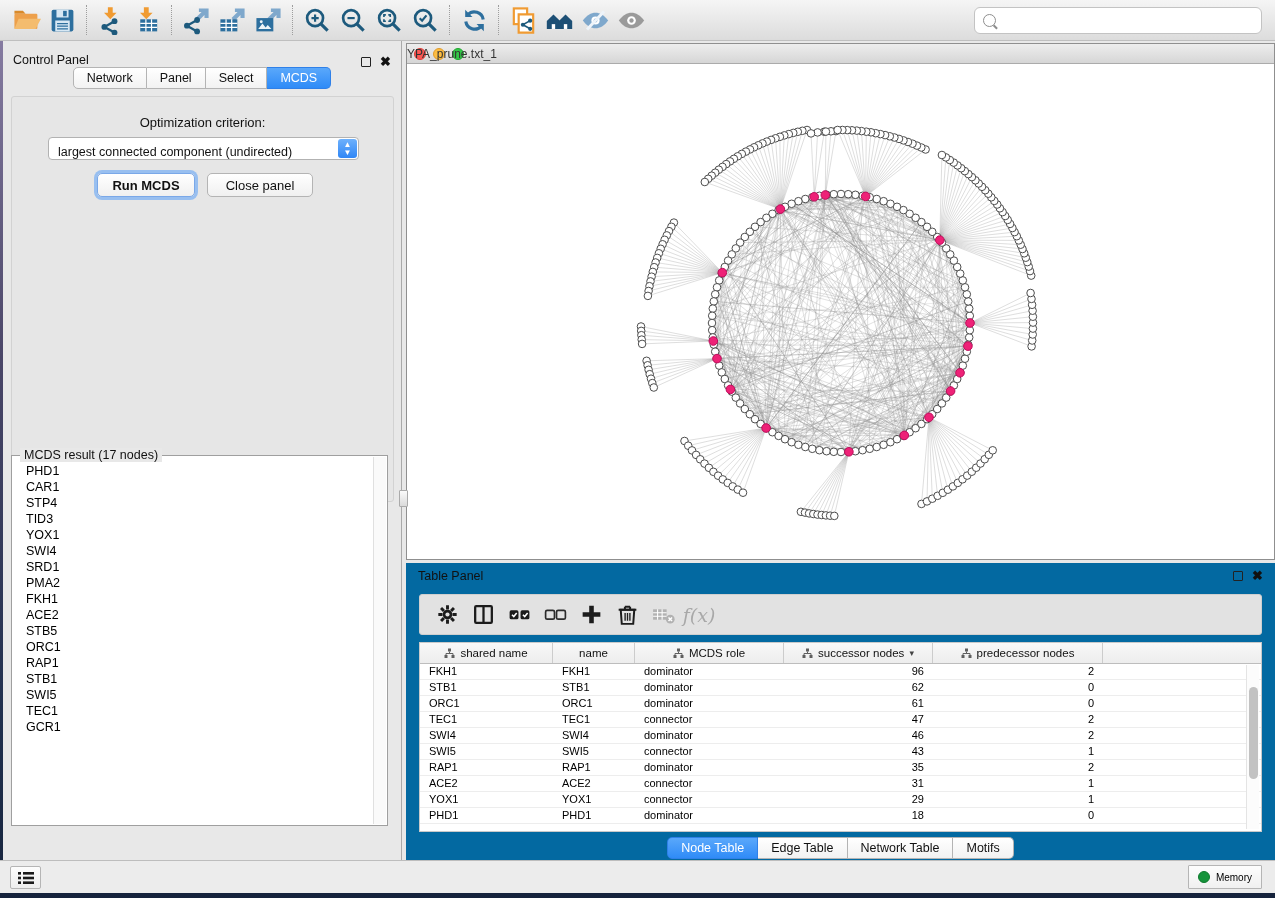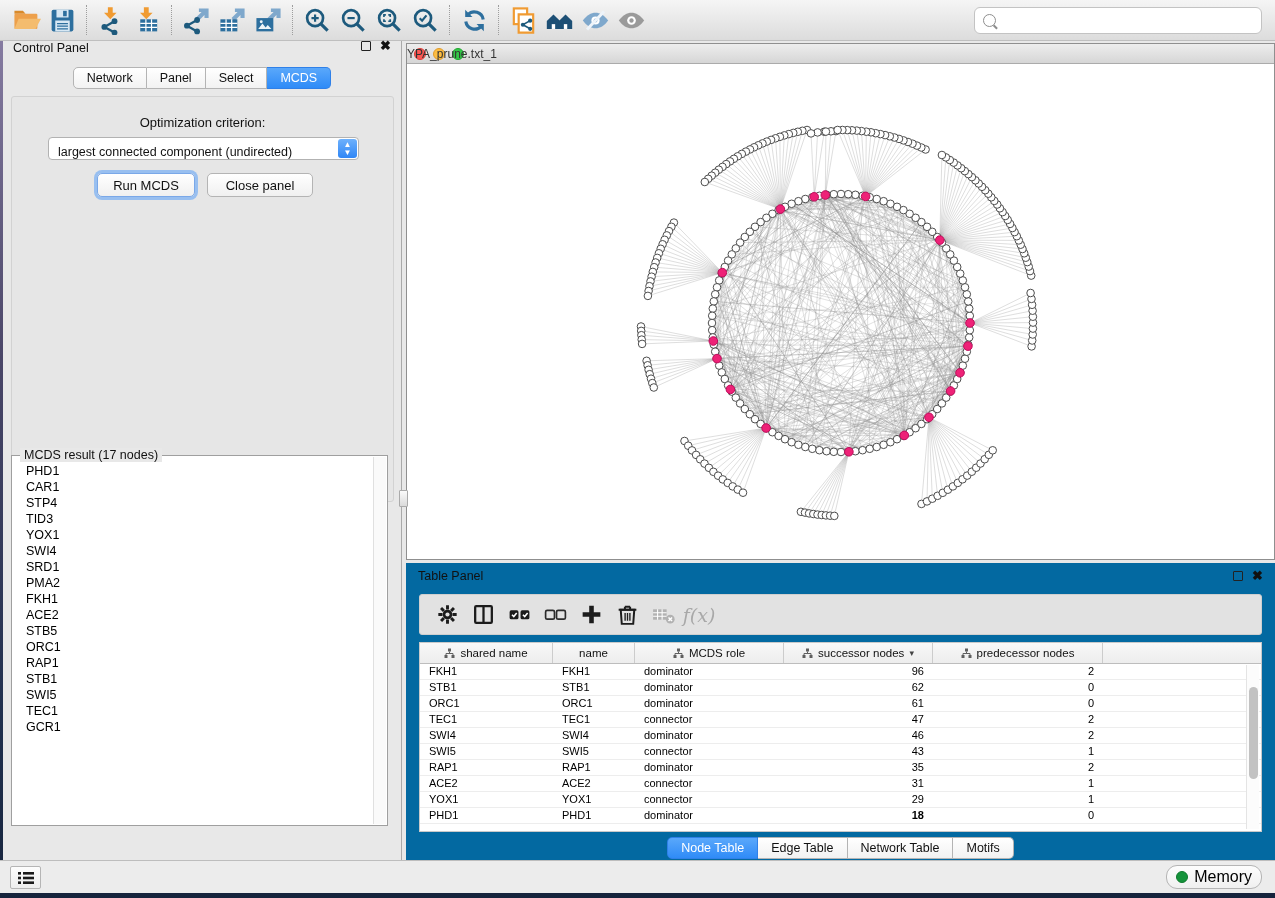--- a/index.html
+++ b/index.html
@@ -18,40 +18,40 @@
     background:#fff; border:1px solid #c3c3c3; border-radius:6px; display:flex; align-items:center; padding:0 8px; }
   #quick-search input { border:none; outline:none; flex:1; font-size:12px; background:transparent; }
   .search-glyph { width:13px; height:13px; border:1.6px solid #8e8e8e; border-radius:50%; position:relative; margin-right:6px; flex:none;}
   .search-glyph:after { content:""; position:absolute; width:5px; height:1.6px; background:#8e8e8e; transform:rotate(45deg); left:9px; top:11px; }
 
   
   #app-body { left:3px; top:41px; width:1272px; height:819px; background:#e8e8e8; }
 
   
   #control-panel { left:0; top:0; width:399px; height:819px; border-right:1px solid #a9a9a9; background:#e8e8e8; }
-  #cp-header { height:26px; display:flex; align-items:flex-start; padding:0 10px; font-size:12.5px; color:#111; }
+  #cp-header { height:26px; display:flex; align-items:flex-end; padding:0 10px; font-size:12.5px; color:#111; }
   .win-btns { margin-left:auto; display:flex; gap:9px; align-items:center; }
   .float-glyph { width:10px; height:10px; border:1.6px solid #222; border-radius:1px; display:inline-block; }
   .close-glyph { font-size:13px; font-weight:bold; color:#111; line-height:10px; }
   .seg-tabs { display:flex; justify-content:center; }
   .seg-tab { height:22px; min-width:54px; padding:0 13px; display:flex; align-items:center; justify-content:center;
     font-size:12.5px; background:linear-gradient(180deg,#ffffff,#f2f2f2); border:1px solid #b4b4b4; border-left:none; color:#111; }
   .seg-tab:first-child { border-left:1px solid #b4b4b4; border-radius:5px 0 0 5px; }
   .seg-tab:last-child { border-radius:0 5px 5px 0; }
   .seg-tab.active { background:linear-gradient(180deg,#5aa8fb,#2f8bf7); color:#fff; border-color:#2f80e8; }
   #cp-inner { left:8px; top:55px; width:383px; height:406px; background:#e6e6e6; border:1px solid #d2d2d2; border-radius:3px; }
   #opt-label { top:18px; width:100%; text-align:center; font-size:13px; color:#111; }
   #criterion-select { left:36px; top:40px; width:311px; height:23px; background:#fff; border:1px solid #b2b2b2;
     border-radius:4px; display:flex; align-items:flex-end; font-size:12.5px; padding-left:9px; color:#111; }
   .select-stepper { position:absolute; right:1px; top:1px; bottom:1px; width:19px; border-radius:3px;
     background:linear-gradient(180deg,#6eb1fc,#2f86f6); display:flex; flex-direction:column; align-items:center; justify-content:center; gap:1px; }
   .select-stepper span { color:#fff; font-size:8px; line-height:7px; }
   .cp-btn { position:absolute; top:76px; height:24px; background:linear-gradient(180deg,#ffffff,#f0f0f0);
     border:1px solid #b4b4b4; border-radius:5px; font-size:13px; display:flex; align-items:center; justify-content:center; color:#111; }
-  #run-btn { left:85px; width:98px; box-shadow:0 0 0 3px rgba(88,158,247,.55); border-color:#7aa8e8; }
+  #run-btn { left:85px; width:98px; box-shadow:0 0 0 3px rgba(88,158,247,.55); border-color:#7aa8e8;font-weight:bold; }
   #closepanel-btn { left:195px; width:106px; }
 
   
   #mcds-group { left:8px; top:414px; width:377px; height:371px; border:1px solid #9f9f9f; background:#fff; }
   #mcds-legend { position:absolute; top:-8px; left:8px; background:#e8e8e8; padding:0 4px; font-size:12.5px; color:#111; }
   #mcds-list { position:absolute; inset:1px 14px 1px 1px; overflow:hidden; padding:6px 0 0 13px; }
   .mcds-item { font-size:12.5px; line-height:16px; color:#000; }
   #mcds-scroll { position:absolute; top:1px; right:1px; bottom:1px; width:13px; background:#fafafa; border-left:1px solid #e0e0e0; }
 
   
@@ -84,21 +84,21 @@
   #nt-scroll { position:absolute; top:22px; right:2px; bottom:2px; width:13px; background:#fcfcfc; border-left:1px solid #e4e4e4; }
   #nt-thumb { position:absolute; left:2px; top:22px; width:9px; height:92px; background:#c2c2c2; border-radius:5px; }
 
   #tp-tabs { position:absolute; left:0; right:0; top:274px; display:flex; justify-content:center; }
 
   
   #status-bar { left:0; top:860px; width:1275px; height:33px; background:#ececec; border-top:1px solid #bdbdbd; }
   #list-btn { position:absolute; left:10px; top:5px; width:31px; height:23px; background:linear-gradient(180deg,#fdfdfd,#ededed);
     border:1px solid #b5b5b5; border-radius:2px; display:flex; align-items:center; justify-content:center; }
   #memory-btn { position:absolute; right:13px; top:4px; height:24px; padding:0 9px; background:linear-gradient(180deg,#fdfdfd,#f0f0f0);
-    border:1px solid #b5b5b5; border-radius:11px; display:flex; align-items:center; gap:6px; font-size:16px; color:#000; }
+    border:1px solid #b5b5b5; border-radius:1px; display:flex; align-items:center; gap:6px; font-size:10px; color:#000; }
   #memory-dot { width:12px; height:12px; border-radius:50%; background:#15933b; border:1px solid #0e7a2e; }
 
   
   #v-splitter { left:396px; top:449px; width:9px; height:17px; background:linear-gradient(180deg,#fbfbfb,#dadada);
     border:1px solid #aaa; border-radius:1px; z-index:5; }
 </style>
 </head>
 <body>
 
 <div id="main-toolbar" class="abs">
@@ -1424,21 +1424,21 @@
               <div class="ntc" style="width: 133px;">YOX1</div>
               <div class="ntc" style="width: 82px;">YOX1</div>
               <div class="ntc" style="width: 149px;">connector</div>
               <div class="ntc num" style="width: 149px;">29</div>
               <div class="ntc num" style="width: 170px;">1</div>
             </div>
             <div class="ntr">
               <div class="ntc" style="width: 133px;">PHD1</div>
               <div class="ntc" style="width: 82px;">PHD1</div>
               <div class="ntc" style="width: 149px;">dominator</div>
-              <div class="ntc num" style="width: 149px; font-weight: bold;">18</div>
+              <div class="ntc num" style="width: 149px;">18</div>
               <div class="ntc num" style="width: 170px;">0</div>
             </div>
           </div>
         <div id="nt-scroll">
             <div id="nt-thumb"></div>
           </div>
       </div>
 
       <div id="tp-tabs" class="seg-tabs">
           <div class="seg-tab active">Node Table</div>

